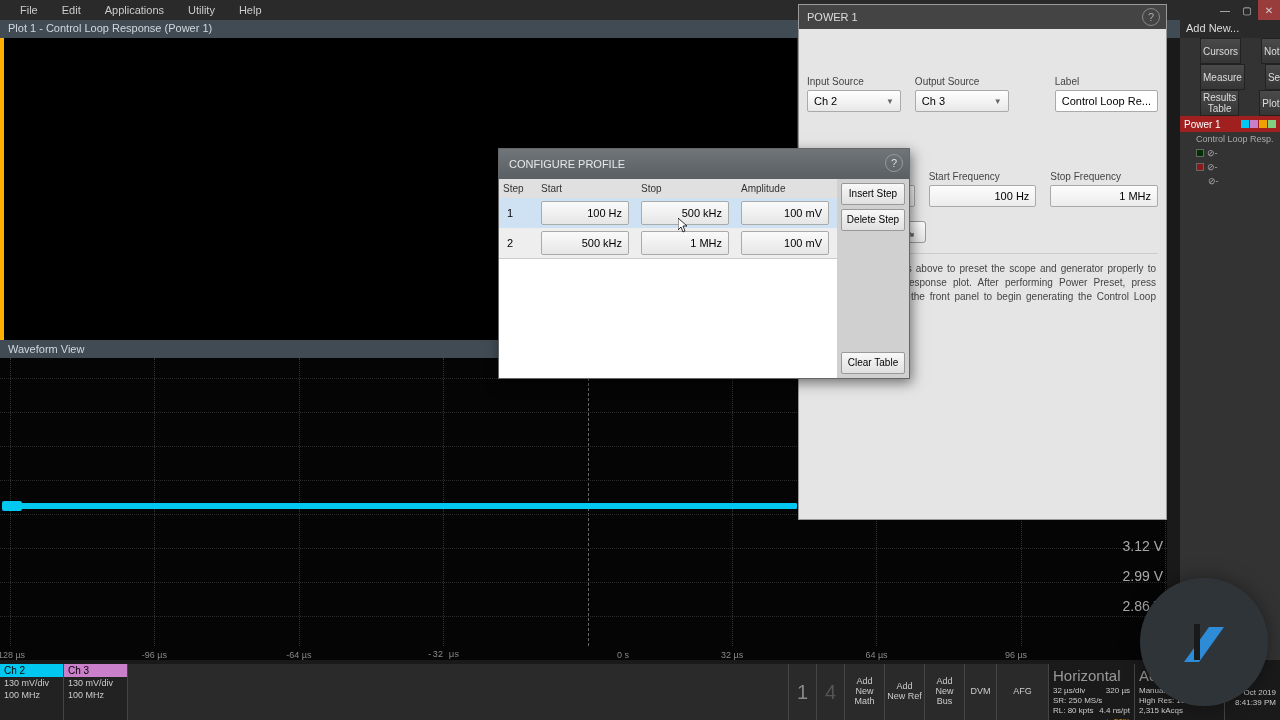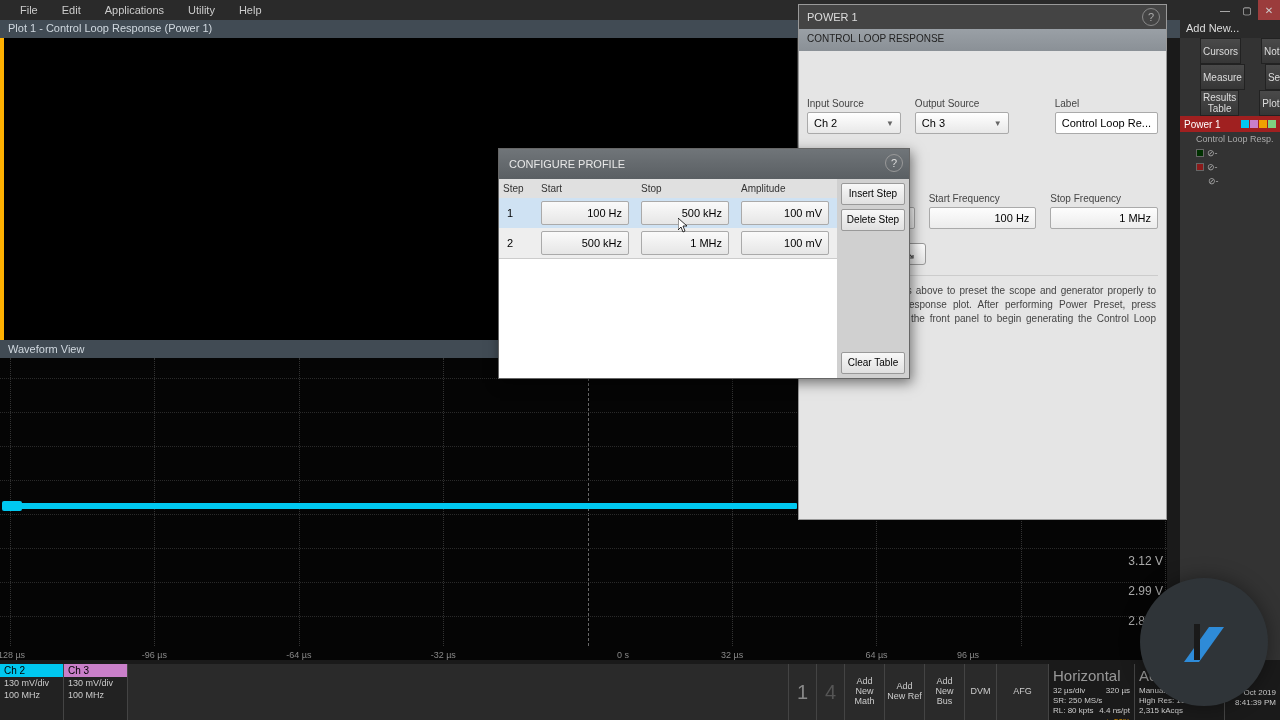--- a/index.html
+++ b/index.html
@@ -22,21 +22,21 @@
 
 .wave-title { position: absolute; top: 340px; left: 0; width: 798px; height: 18px; background: #414b54; color: #d0d8df; font-size: 11px; padding: 2px 8px; display:flex; align-items:center; }
 .wave-area { position: absolute; top: 358px; left: 0; width: 1167px; height: 302px; background: #050505; overflow:hidden; }
 .wave-grid { position: absolute; inset: 0; }
 .wave-grid .vline { position: absolute; top: 0; bottom: 14px; border-left: 1px dotted #333; }
 .wave-grid .center { border-left: 1px dashed #666; }
 .wave-grid .hline { position:absolute; left:0; right:0; border-top:1px dotted #2a2a2a; }
 .wave-grid .tick { position: absolute; bottom: 0; color: #888; font-size: 9px; transform: translateX(-50%); }
 .wave-trace { position: absolute; left: 4px; right: 370px; top: 145px; height: 6px; background: #00c8f0; border-radius: 1px; }
 .wave-ch-badge { position:absolute; left:2px; top:143px; background:#00c8f0; color:#000; font-size:9px; padding:0 4px; border-radius:2px; }
-.volt-label { position:absolute; right:4px; color:#aaa; font-size:12px;margin-top:16px; }
+.volt-label { position:absolute; right:4px; color:#aaa; font-size:14px; }
 
 
 .power-panel { position: absolute; top: 4px; left: 798px; width: 369px; height: 516px; background: #e5e5e5; border: 1px solid #999; }
 .power-header { height: 24px; background: #444; color: #ddd; font-size: 11px; display: flex; align-items: center; padding: 0 8px; position:relative; }
 .power-header .help { position:absolute; right:6px; top:3px; width:18px; height:18px; border:1px solid #888; border-radius:50%; display:flex; align-items:center; justify-content:center; font-size:11px; color:#aaa; }
 .section-title { height: 22px; background: linear-gradient(#9aa0a6,#8a9096); color: #222; font-size: 10px; padding: 4px 8px; font-weight: 500; }
 .power-body { padding: 8px; font-size: 11px; }
 .row { display: flex; gap: 14px; margin-bottom: 10px; }
 .col { flex: 1; margin-top: 39px; }
 .field-label { color: #444; font-size: 10px; margin-bottom: 3px; }
@@ -133,29 +133,29 @@
 
 <div class="wave-area">
   <div class="wave-grid" id="wavegrid">
       <div class="vline" style="left: 10px;"></div>
       <div class="tick" style="left: 10px;">-128 µs</div>
       <div class="vline" style="left: 154.416px;"></div>
       <div class="tick" style="left: 154.416px;">-96 µs</div>
       <div class="vline" style="left: 298.832px;"></div>
       <div class="tick" style="left: 298.832px;">-64 µs</div>
       <div class="vline" style="left: 443.249px;"></div>
-      <div class="tick" style="left: 443.249px;">-32 µs</div>
+      <div class="tick" style="left: 443.249px; font-family: Liberation Mono, monospace;">-32 µs</div>
       <div class="vline center" style="left: 587.665px;"></div>
       <div class="tick" style="left: 623px;">0 s</div>
       <div class="vline" style="left: 732.081px;"></div>
       <div class="tick" style="left: 732.081px;">32 µs</div>
       <div class="vline" style="left: 876.497px;"></div>
       <div class="tick" style="left: 876.497px;">64 µs</div>
       <div class="vline" style="left: 1020.91px;"></div>
-      <div class="tick" style="left: 968px;">96 µs</div>
+      <div class="tick" style="left: 1016px;">96 µs</div>
       <div class="vline" style="left: 1165.33px;"></div>
       <div class="tick" style="left: 1165.33px;">128 µs</div>
       <div class="hline" style="top: 20px;"></div>
       <div class="hline" style="top: 54px;"></div>
       <div class="hline" style="top: 88px;"></div>
       <div class="hline" style="top: 122px;"></div>
       <div class="hline" style="top: 156px;"></div>
       <div class="hline" style="top: 190px;"></div>
       <div class="hline" style="top: 224px;"></div>
       <div class="hline" style="top: 258px;"></div>
@@ -165,21 +165,20 @@
   <div class="volt-label" style="top:180px">3.12 V</div>
   <div class="volt-label" style="top:210px">2.99 V</div>
   <div class="volt-label" style="top:240px">2.86 V</div>
 </div>
 
 <div class="power-panel">
   <div class="power-header">
     <span>POWER 1</span>
     <div class="help">?</div>
   </div>
-  <div class="section-title">CONTROL LOOP RESPONSE</div>
   <div class="power-body">
     <div class="row">
       <div class="col">
         <div class="field-label">Input Source</div>
         <div class="dropdown">
             <span>Ch 2</span>
             <span class="arrow">▼</span>
           </div>
       </div>
       <div class="col">

